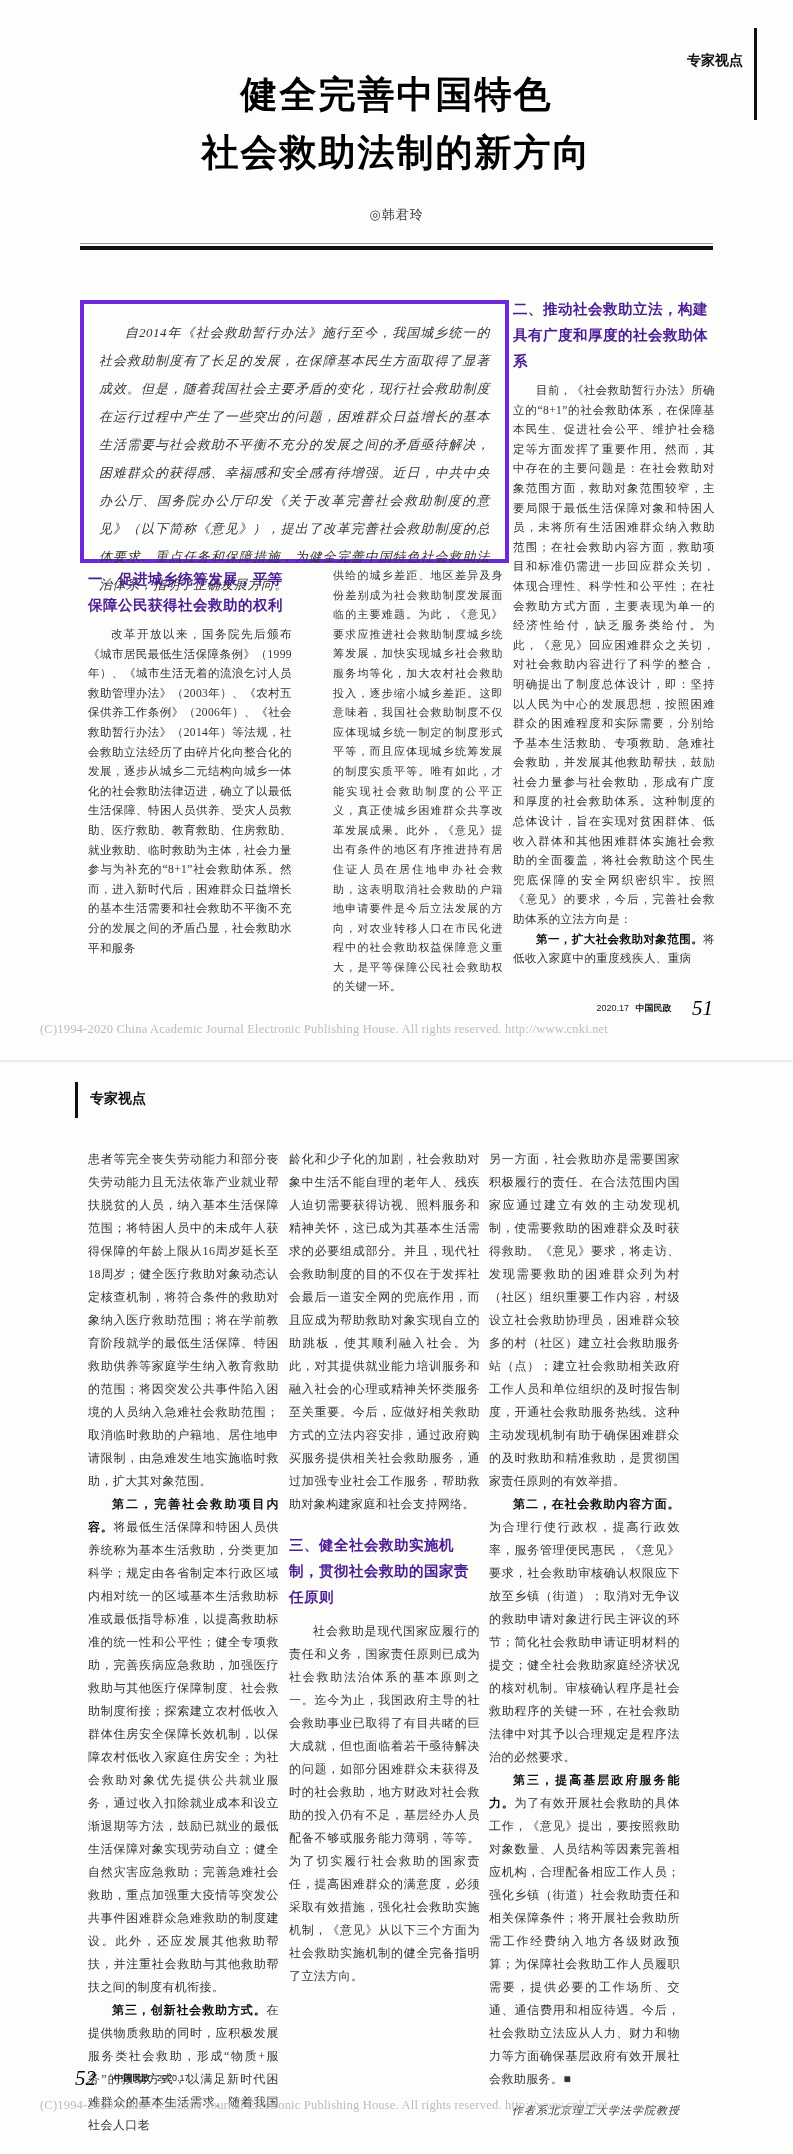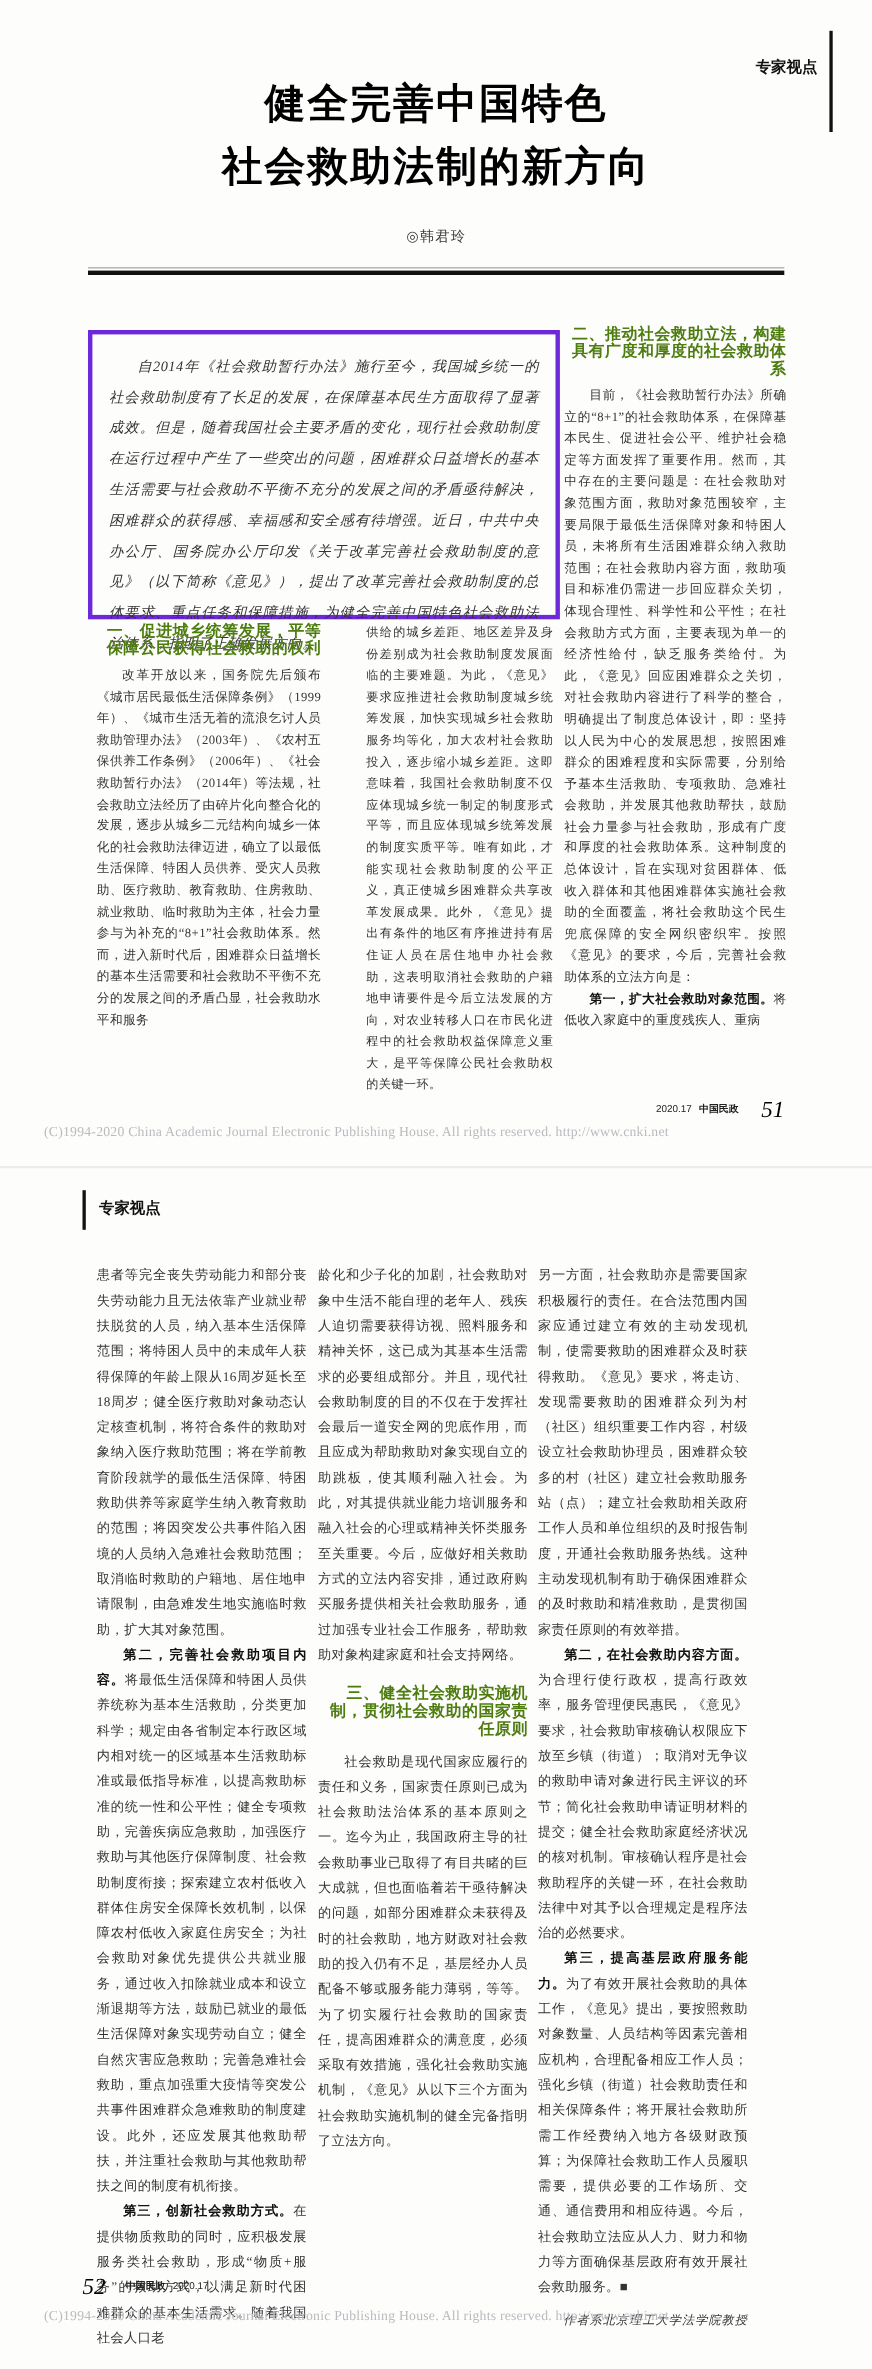--- a/index.html
+++ b/index.html
@@ -14,21 +14,21 @@
   #rule{position:absolute;top:243px;left:80px;width:633px;height:8px;border-top:1px solid #9a9a9a;}
   #rule .thick{margin-top:2px;height:4px;background:#111;}
   #abstract-box{position:absolute;top:300px;left:80px;width:391px;height:225px;border:4px solid #6d28d9;
     padding:15px;font-style:italic;font-size:13px;line-height:28px;letter-spacing:.5px;
     text-align:justify;color:#333;}
   #abstract-box p{margin:0;text-indent:2em;}
   .col{position:absolute;text-align:justify;font-size:11.5px;line-height:19.6px;letter-spacing:.4px;color:#333;}
   .col p{margin:0;}
   .col p.indent{text-indent:2em;}
   .col .h{font-family:"Liberation Sans","DejaVu Sans",sans-serif;font-weight:bold;font-size:14.5px;
-    line-height:16px;color:#4d7c0f;text-align:right;letter-spacing:.5px;text-indent:0;margin:0 0 7px 0;}
+    line-height:26px;color:#4c1d95;text-align:left;letter-spacing:.5px;text-indent:0;margin:0 0 7px 0;}
   .lead{font-family:"Liberation Sans","DejaVu Sans",sans-serif;font-weight:bold;color:#111;}
   #p1col1{top:566px;left:88px;width:204px;}
   #p1col2{top:566px;left:333px;width:170px;font-size:11px;}
   #p1col3{top:296px;left:513px;width:202px;}
   .p2col{top:1148px;width:191px;font-size:12px;line-height:23px;}
   #p2col1{left:88px;}
   #p2col2{left:289px;}
   #p2col3{left:489px;}
   #p2col2 .h{margin:16px 0 10px 0;}
   .footer{position:absolute;font-family:"Liberation Sans","DejaVu Sans",sans-serif;font-size:9px;color:#222;}

